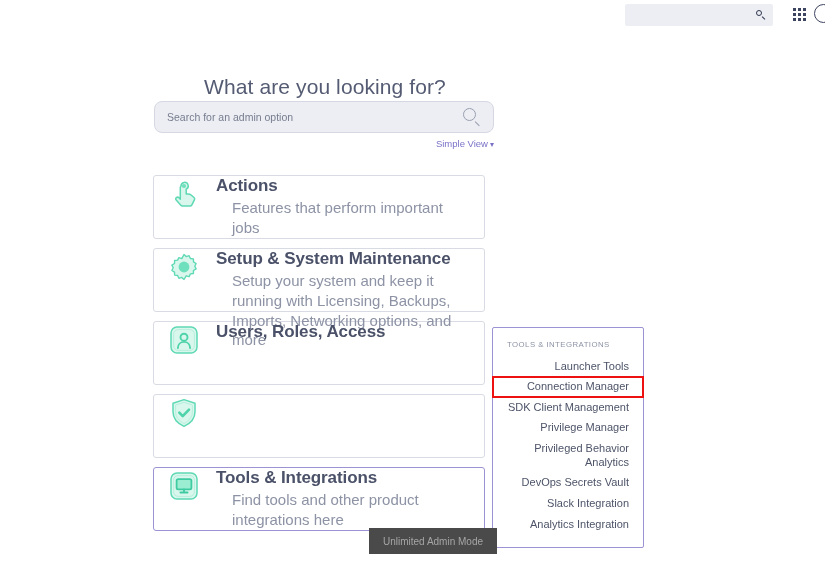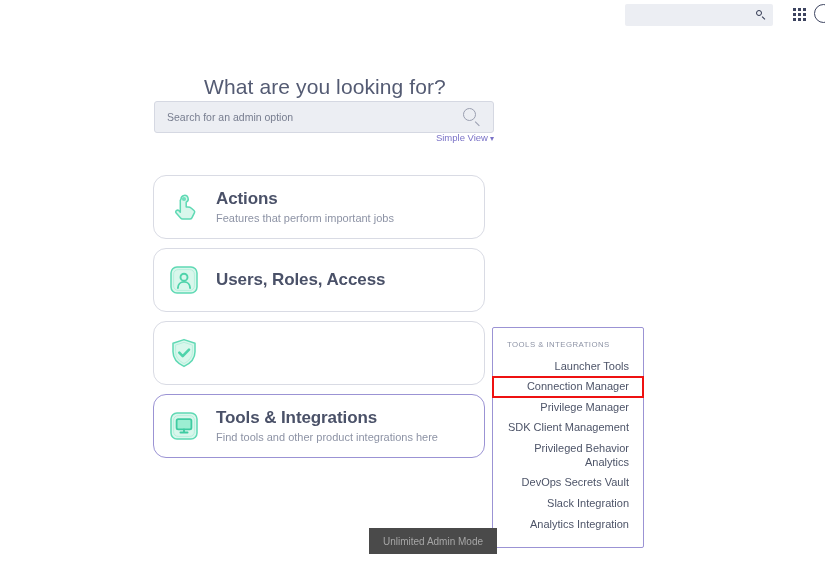--- a/index.html
+++ b/index.html
@@ -118,21 +118,21 @@
 
   
   .main-search {
     position: absolute;
     top: 101px;
     left: 154px;
     width: 340px;
     height: 32px;
     background: #eceef3;
     border: 1px solid #d5d8e2;
-    border-radius: 3px;
+    border-radius: 8px;
     box-sizing: border-box;
     display: flex;
     align-items: center;
     padding: 0 12px 0 10px;
   }
   .main-search-input {
     flex: 1;
     border: none;
     background: transparent;
     outline: none;
@@ -163,21 +163,21 @@
     left: 12px; top: 12.5px;
     width: 6px; height: 1.4px;
     background: #9a9fb0;
     transform: rotate(45deg);
     transform-origin: left center;
   }
 
   
   .simple-view {
     position: absolute;
-    top: 132px;
+    top: 138px;
     left: 154px;
     width: 340px;
     text-align: right;
     font-size: 9.5px;
     color: #7a72c7;
     cursor: pointer;
     user-select: none;
   }
   .simple-view .chev {
     display: inline-block;
@@ -187,26 +187,26 @@
 
   
   .cards {
     position: absolute;
     top: 175px;
     left: 153px;
     width: 332px;
   }
   .card {
     border: 1px solid #d9dbe4;
-    border-radius: 13px;
+    border-radius: 3px;
     background: #ffffff;
     height: 64px;
     margin-bottom: 9px;
     display: flex;
-    align-items: center;
+    align-items: flex-start;
     padding-left: 12px;
     box-sizing: border-box;
     cursor: pointer;
   }
   .card.selected {
     border-color: #9b93d4;
   }
   .card-icon {
     flex: 0 0 auto;
     width: 36px;
@@ -218,24 +218,25 @@
   }
   .card-text { flex: 1; padding-right: 10px; }
   .card-title {
     font-size: 17px;
     color: #4a5168;
     font-weight: bold;
     line-height: 1.12;
     letter-spacing: -0.1px;
   }
   .card-sub {
-    font-size: 11px;
+    font-size: 15px;
     color: #8d93a5;
     line-height: 1.32;
     margin-top: 3px;
+    margin-left: 16px;
   }
 
   
   .flyout {
     position: absolute;
     top: 327px;
     left: 492px;
     width: 152px;
     border: 1px solid #9b93d4;
     border-radius: 2px;
@@ -325,20 +326,32 @@
         <path d="M14 9a3.6 3.6 0 1 1 5.2 3.2V17h1.6c1.6 0 2.6.3 3.6 1.2l2.6 2.3c.7.6.9 1.4.5 2.2l-2.6 5.1c-.4.8-1.1 1.2-2 1.2h-7.3c-.8 0-1.5-.3-2-.9l-4.4-5c-.7-.8-.6-1.9.2-2.5.8-.6 1.9-.5 2.6.2l1.3 1.4V12.2A3.6 3.6 0 0 1 14 9z" fill="#d9f7ec" stroke="#5fd9b4" stroke-width="1.5" stroke-linejoin="round"></path>
         <circle cx="17" cy="9" r="2.1" fill="#6fe0bd"></circle>
       </svg>
     </div>
     <div class="card-text">
       <div class="card-title">Actions</div>
       <div class="card-sub">Features that perform important jobs</div>
     </div>
   </div>
 
+  <div class="card">
+    <div class="card-icon">
+      <svg width="34" height="34" viewBox="0 0 34 34">
+        <path d="M17 4.5l2.2 2.1 2.9-.9 1.3 2.8 3 .4.1 3 2.6 1.6-1.3 2.7 1.3 2.7-2.6 1.6-.1 3-3 .4-1.3 2.8-2.9-.9L17 29.5l-2.2-2.1-2.9.9-1.3-2.8-3-.4-.1-3L4.9 20.5l1.3-2.7-1.3-2.7 2.6-1.6.1-3 3-.4L11.9 7.7l2.9.9z" fill="#d9f7ec" stroke="#5fd9b4" stroke-width="1.4" stroke-linejoin="round"></path>
+        <circle cx="17" cy="17" r="5.4" fill="#6fe0bd"></circle>
+      </svg>
+    </div>
+    <div class="card-text">
+      <div class="card-title">Setup &amp; System Maintenance</div>
+      <div class="card-sub">Setup your system and keep it running with Licensing, Backups, Imports, Networking options, and more</div>
+    </div>
+  </div>
 
   <div class="card">
     <div class="card-icon">
       <svg width="34" height="34" viewBox="0 0 34 34">
         <rect x="4" y="4" width="26" height="26" rx="6" fill="#d9f7ec" stroke="#5fd9b4" stroke-width="1.5"></rect>
         <rect x="6.6" y="6.6" width="20.8" height="20.8" rx="4.6" fill="none" stroke="#b7f0dd" stroke-width="1"></rect>
         <circle cx="17" cy="14.2" r="3.5" fill="none" stroke="#4fd3ab" stroke-width="1.9"></circle>
         <path d="M10.9 25c0-3.6 2.7-6.1 6.1-6.1s6.1 2.5 6.1 6.1" fill="none" stroke="#4fd3ab" stroke-width="1.9" stroke-linecap="round"></path>
       </svg>
     </div>
@@ -371,22 +384,22 @@
       <div class="card-sub">Find tools and other product integrations here</div>
     </div>
   </div>
 
 </div>
 
 <div class="flyout">
   <div class="flyout-header">TOOLS &amp; INTEGRATIONS</div>
   <div class="flyout-item">Launcher Tools</div>
   <div class="flyout-item highlighted">Connection Manager</div>
+  <div class="flyout-item">SDK Client Management</div>
   <div class="flyout-item">Privilege Manager</div>
-  <div class="flyout-item">SDK Client Management</div>
   <div class="flyout-item">Privileged Behavior Analytics</div>
   <div class="flyout-item">DevOps Secrets Vault</div>
   <div class="flyout-item">Slack Integration</div>
   <div class="flyout-item">Analytics Integration</div>
 </div>
 
 <div class="status-banner">
   <span class="status-banner-text">Unlimited Admin Mode</span>
 </div>
 

